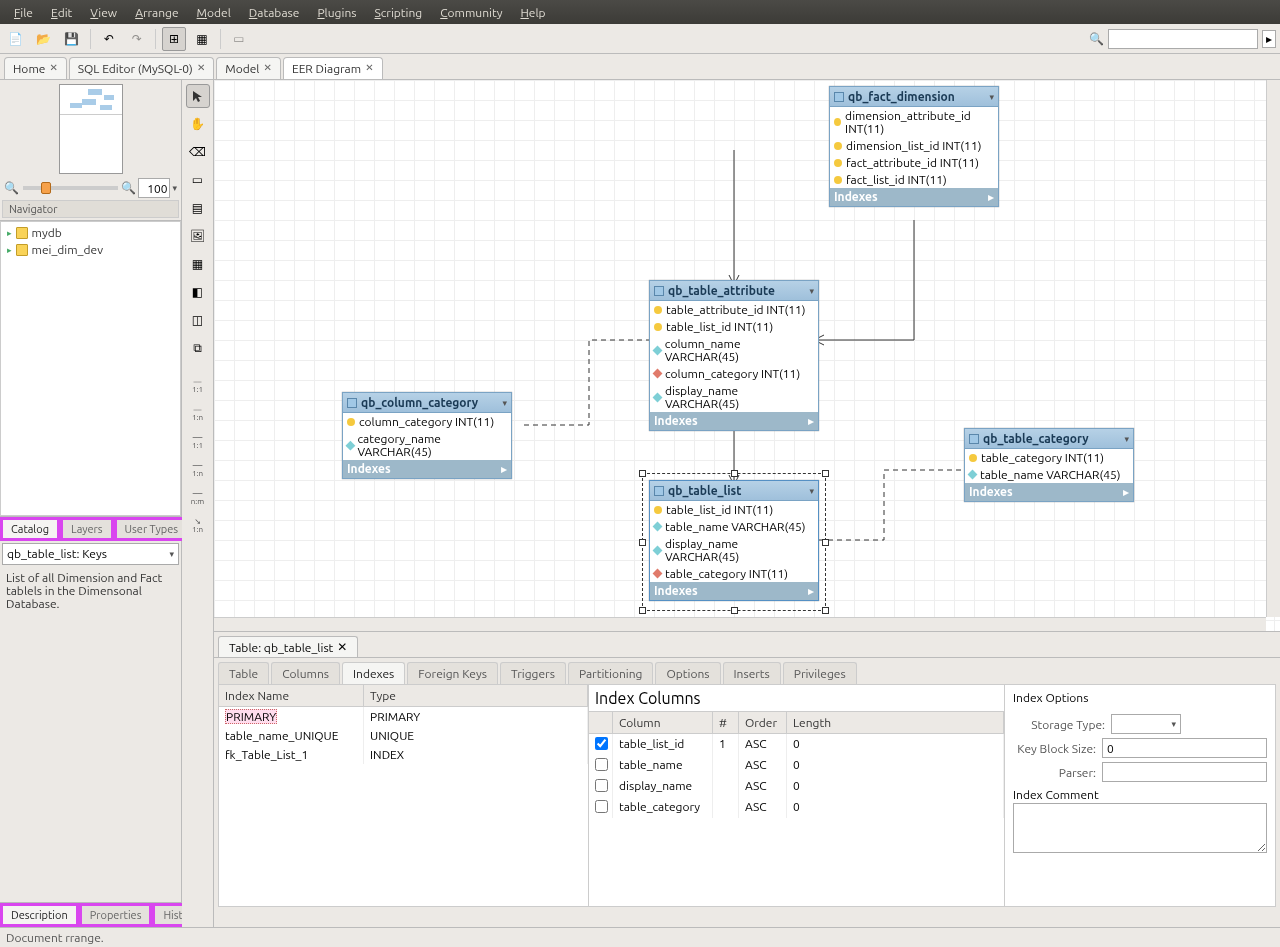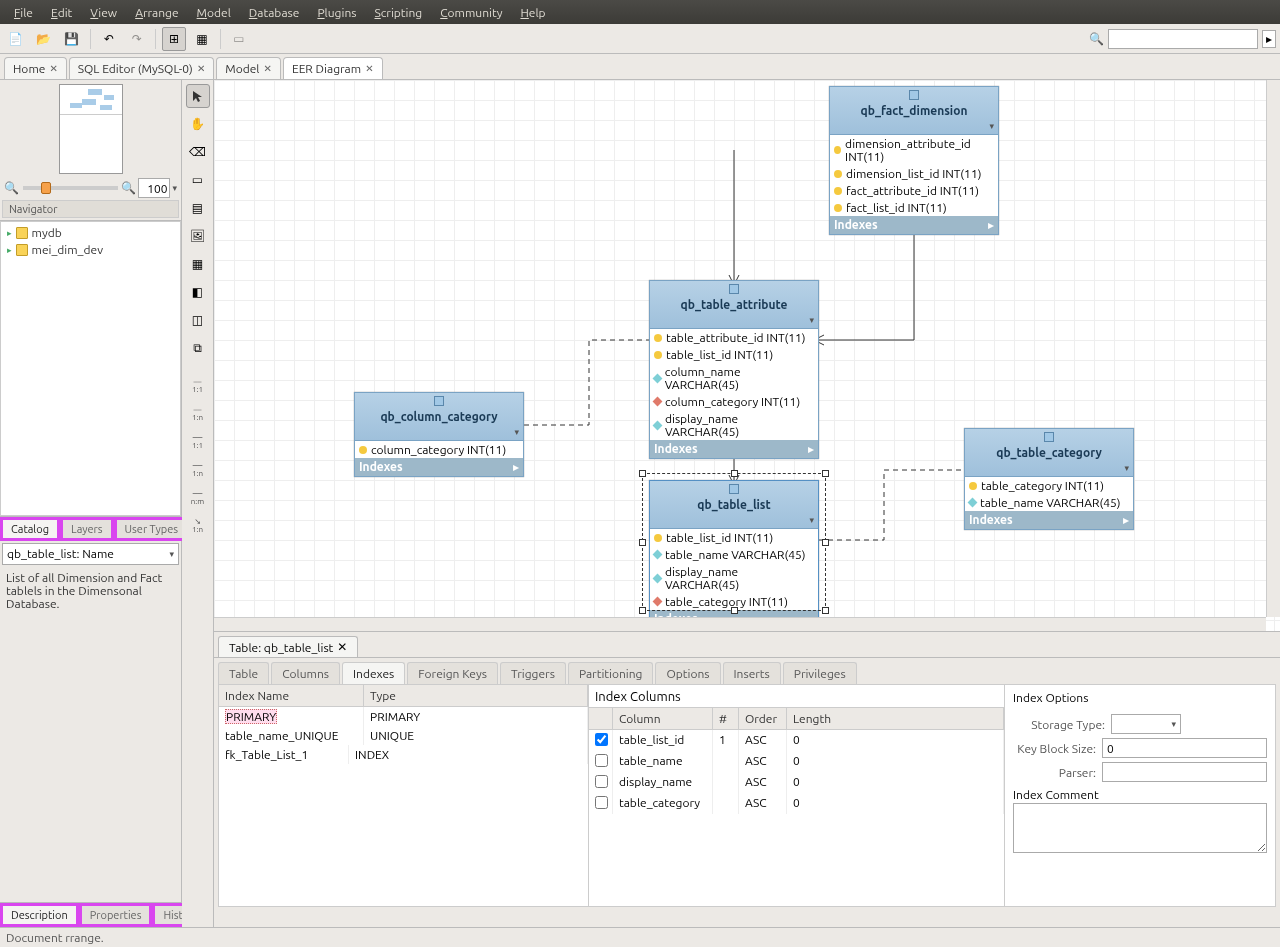--- a/index.html
+++ b/index.html
@@ -7,21 +7,21 @@
 .menubar { background: linear-gradient(#4b4a46,#3c3b37); color: #dfdbd2; height: 24px; display: flex; align-items: center; padding: 0 6px; gap: 2px; }
 .menubar span { padding: 3px 8px; cursor: default; }
 .menubar span u { text-decoration: underline; }
 .toolbar { height: 30px; background: #ece9e5; border-bottom: 1px solid #bbb; display: flex; align-items: center; padding: 0 4px; gap: 4px; }
 .tb-btn { width: 24px; height: 24px; display: flex; align-items: center; justify-content: center; border-radius: 2px; }
 .tb-btn.active { background: #d6d3cf; border: 1px solid #999; }
 .tb-sep { width: 1px; height: 20px; background: #ccc; margin: 0 2px; }
 .search-right { margin-left: auto; display: flex; align-items: center; gap: 4px; }
 .search-right input { width: 150px; height: 20px; border: 1px solid #aaa; background: #fff; padding: 0 4px; }
 .tabs-row { height: 26px; background: #ece9e5; border-bottom: 1px solid #bbb; display: flex; align-items: flex-end; padding: 0 4px; }
-.tab { background: #f5f5f3; border: 1px solid #bbb; border-bottom: none; padding: 4px 8px; border-radius: 4px 4px 0 0; margin-right: 2px; display: flex; gap: 4px; align-items: center; font-size: 12px; color: #333; }
+.tab { background: #f5f5f3; border: 1px solid #bbb; border-bottom: none; padding: 4px 8px; border-radius: 4px 4px 0 0; margin-right: 2px; display: flex; gap: 4px; font-size: 12px; color: #333; }
 .tab .x { color: #666; font-size: 10px; }
 .tab.active { background: #fff; }
 .main { flex: 1; display: flex; overflow: hidden; }
 .left-col { width: 182px; display: flex; flex-direction: column; border-right: 1px solid #bbb; background: #ece9e5; }
 .nav-box { border-bottom: 1px solid #bbb; padding: 2px; }
 .minimap { width: 64px; height: 90px; background: #fff; border: 1px solid #999; margin: 2px auto; position: relative; }
 .minimap .r { position: absolute; background: #a9cce8; }
 .zoom-row { display: flex; align-items: center; gap: 2px; padding: 2px; }
 .zoom-row input { width: 32px; height: 20px; border: 1px solid #aaa; text-align: right; padding-right:2px; }
 .panel-title { background: #e0ddd7; border: 1px solid #ccc; padding: 2px 6px; font-size: 11px; color:#555; }
@@ -37,21 +37,21 @@
 .tool-col { width: 32px; background: #ece9e5; border-right:1px solid #bbb; display:flex; flex-direction:column; align-items:center; padding-top:4px; gap:4px; }
 .tool { width:24px; height:24px; display:flex; align-items:center; justify-content:center; border-radius:3px; }
 .tool.sel { background:#d6d3cf; border:1px solid #999; }
 .tool svg { pointer-events:none; }
 .rel-label { font-size:8px; color:#555; text-align:center; line-height:8px; }
 
 .canvas-wrap { flex:1; display:flex; flex-direction:column; overflow:hidden; }
 .canvas { flex:1; position:relative; background:#fff; background-image: linear-gradient(#eee 1px, transparent 1px), linear-gradient(90deg, #eee 1px, transparent 1px); background-size:20px 20px; overflow:auto; }
 .entity { position:absolute; border:1px solid #7aa3c4; background:#fff; font-size:11px; width:170px; box-shadow:0 0 1px #888; }
 .entity.sel { border:1px solid #5590c4; }
-.entity .ehdr { background:linear-gradient(#b6d1e6,#9fc0db); padding:3px 4px; font-weight:bold; color:#1a3a55; display:flex; align-items:center; gap:4px; border-bottom:1px solid #7aa3c4;flex-direction:column; }
+.entity .ehdr { background:linear-gradient(#b6d1e6,#9fc0db); padding:3px 4px; font-weight:bold; color:#1a3a55; display:flex; align-items:center; gap:4px; border-bottom:1px solid #7aa3c4; }
 .entity .ehdr .tico { width:10px; height:10px; background:#a1c8e6; border:1px solid #5a87ab; }
 .entity .col { padding:2px 4px; display:flex; gap:4px; align-items:center; }
 .entity .idx { background:#9db8c9; color:#fff; padding:2px 4px; font-weight:bold; display:flex; justify-content:space-between; }
 .key-ico { width:8px; height:8px; background:#f5c93e; border-radius:50%; }
 .dia-ico { width:7px; height:7px; background:#7ecfd6; transform:rotate(45deg); }
 .red-ico { width:7px; height:7px; background:#e07a6a; transform:rotate(45deg); }
 
 svg.connections { position:absolute; left:0; top:0; pointer-events:none; }
 .sel-handles { position:absolute; border:1px dashed #333; }
 .sel-handles .h { position:absolute; width:7px; height:7px; background:#fff; border:1px solid #333; }
@@ -63,21 +63,21 @@
 .bp-subtab { padding:4px 10px; border:1px solid #ccc; border-bottom:none; background:#e4e1dc; border-radius:3px 3px 0 0; color:#555; }
 .bp-subtab.active { background:#f5f5f3; color:#222; }
 .bp-content { flex:1; display:flex; background:#fff; border:1px solid #ccc; margin:0 4px 20px; overflow:hidden; }
 .idx-list { width:370px; border-right:1px solid #ccc; }
 .grid-hdr { display:flex; background:#ece9e5; border-bottom:1px solid #ccc; }
 .grid-hdr div { padding:4px 6px; border-right:1px solid #ccc; font-size:12px; color:#333; }
 .grid-row { display:flex; }
 .grid-row div { padding:3px 6px; border-right:1px solid #eee; font-size:12px; }
 .sel-cell { border:1px dotted #c66; background:#fde; }
 .idx-cols { flex:1; border-right:1px solid #ccc; }
-.idx-cols .title { padding:4px 6px; font-size:13px; border-bottom:1px solid #ccc; background:#fff; }
+.idx-cols .title { padding:4px 6px; font-size:16px; border-bottom:1px solid #ccc; background:#fff; }
 .idx-opts { width:270px; padding:4px 8px; font-size:12px; }
 .idx-opts .title { padding:2px 0 6px; }
 .fld { display:flex; align-items:center; gap:6px; margin:4px 0; }
 .fld label { width:92px; text-align:right; color:#555; }
 .fld input, .fld .sel { flex:1; height:20px; border:1px solid #aaa; padding:0 4px; background:#fff; }
 .status { height:20px; background:#ece9e5; border-top:1px solid #bbb; display:flex; align-items:center; padding:0 6px; font-size:12px; color:#555; }
 .scrollbar-v { position:absolute; right:0; top:0; width:14px; bottom:14px; background:#ece9e5; border-left:1px solid #ccc; }
 .scrollbar-h { position:absolute; left:0; right:14px; bottom:0; height:14px; background:#ece9e5; border-top:1px solid #ccc; }
 .chev { font-size:9px; color:#555; }
 .tri { color:#4a6; font-size:9px; }
@@ -173,21 +173,21 @@
         </div>
     </div>
 
     <div class="mini-tabs">
       <div class="mini-tab active">Catalog</div>
       <div class="mini-tab">Layers</div>
       <div class="mini-tab">User Types</div>
     </div>
 
     <div class="combo">
-        <span>qb_table_list: Name</span>
+        <span>qb_table_list: Keys</span>
         <span class="chev">▾</span>
       </div>
     <div class="desc-box">List of all Dimension and Fact tablels in the Dimensonal Database.</div>
     <div style="flex:1"></div>
     <div class="mini-tabs">
       <div class="mini-tab active">Description</div>
       <div class="mini-tab">Properties</div>
       <div class="mini-tab">History</div>
     </div>
   </div>
@@ -302,29 +302,33 @@
         <div class="col">
             <span class="dia-ico"></span>
             <span>display_name VARCHAR(45)</span>
           </div>
         <div class="idx">
             <span>Indexes</span>
             <span>▸</span>
           </div>
       </div>
 
-      <div class="entity" style="left:140px;top:312px">
+      <div class="entity" style="left:128px;top:312px">
         <div class="ehdr">
             <span class="tico"></span>
             <span>qb_column_category</span>
             <span style="margin-left:auto" class="chev">▾</span>
           </div>
         <div class="col">
             <span class="key-ico"></span>
             <span>column_category INT(11)</span>
+          </div>
+        <div class="col">
+            <span class="dia-ico"></span>
+            <span>category_name VARCHAR(45)</span>
           </div>
         <div class="idx">
             <span>Indexes</span>
             <span>▸</span>
           </div>
       </div>
 
       <div class="entity" style="left:750px;top:348px">
         <div class="ehdr">
             <span class="tico"></span>
@@ -415,21 +419,21 @@
           </div>
           <div class="grid-row">
               <div style="width:145px"><span class="sel-cell">PRIMARY</span></div>
               <div style="flex:1">PRIMARY</div>
             </div>
           <div class="grid-row">
               <div style="width:145px">table_name_UNIQUE</div>
               <div style="flex:1">UNIQUE</div>
             </div>
           <div class="grid-row">
-              <div style="width:130px">fk_Table_List_1</div>
+              <div style="width:145px">fk_Table_List_1</div>
               <div style="flex:1">INDEX</div>
             </div>
         </div>
 
         <div class="idx-cols">
           <div class="title">Index Columns</div>
           <div class="grid-hdr">
             <div style="width:24px"></div>
             <div style="width:100px">Column</div>
             <div style="width:26px">#</div>

